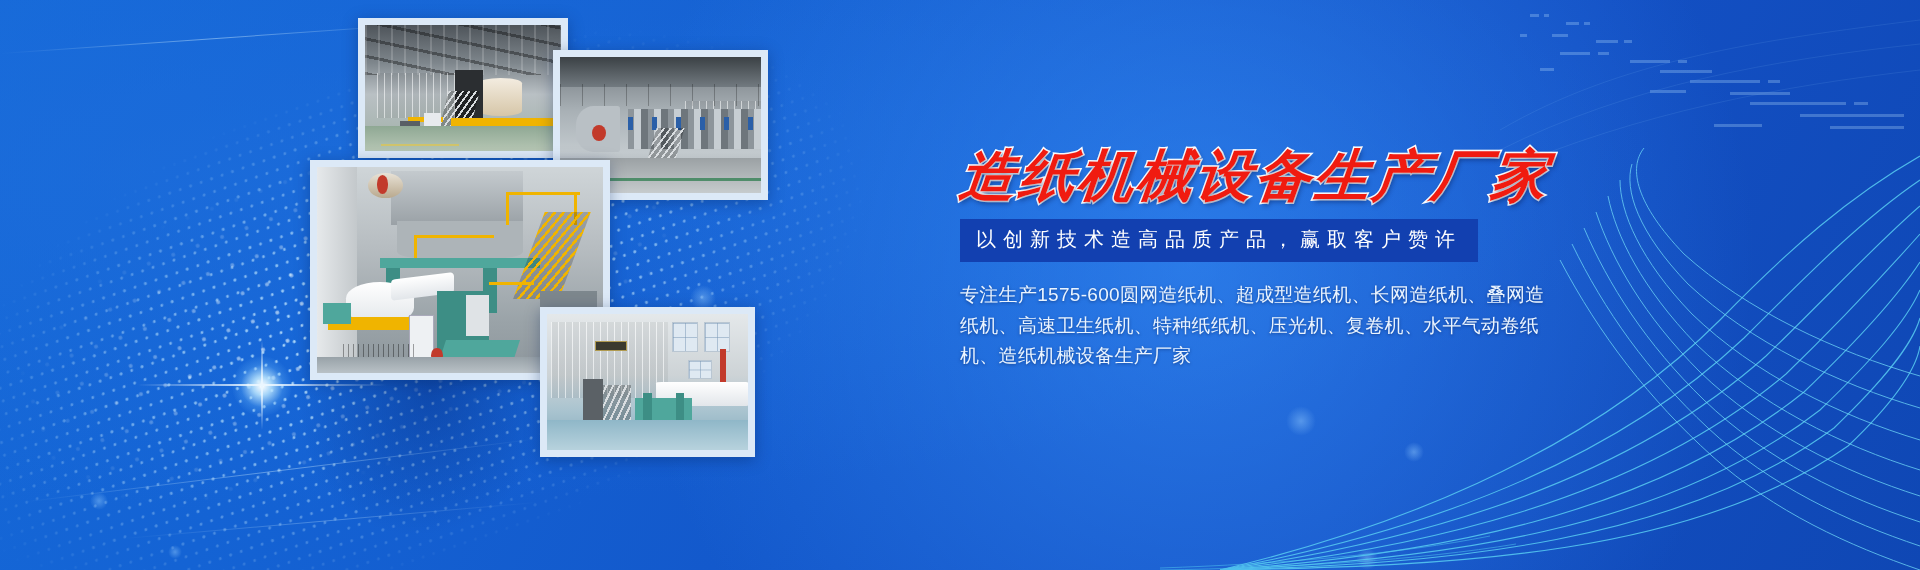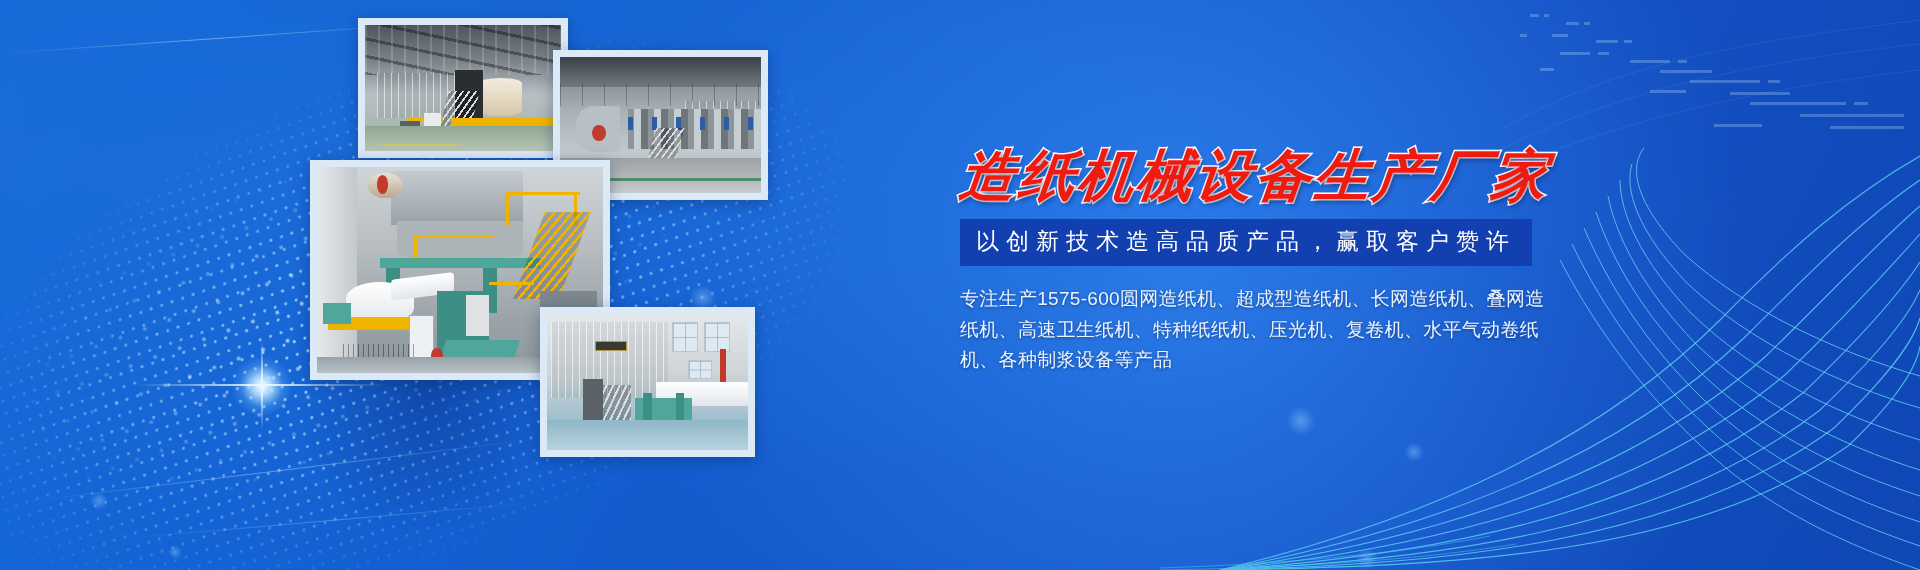--- a/index.html
+++ b/index.html
@@ -116,21 +116,21 @@
     white-space:nowrap;
     transform:skewX(-6deg);
     transform-origin:left center;
   }
   .subbar{
     margin-top:14px;display:inline-block;
     background:#1240b0;
     padding:7px 16px 9px 16px;
   }
   .subbar span{
-    font-size:23px;letter-spacing:7px;color:#ffffff;white-space:nowrap;
+    font-size:20px;letter-spacing:7px;color:#ffffff;white-space:nowrap;
   }
   .desc{
     margin-top:18px;width:600px;
     font-size:19px;line-height:1.62;color:#eaf4ff;letter-spacing:.3px;
     text-shadow:0 1px 3px rgba(0,25,80,.5);
   }
 </style>
 </head>
 <body>
 
@@ -306,16 +306,16 @@
         <div class="floor" style="height:22%;background:linear-gradient(180deg,#8fb7c8,#b7d2dd);"></div>
       </div>
     </div>
   </div>
 
   <div class="textblock">
     <h1 class="headline">造纸机械设备生产厂家</h1>
     <div class="subbar">
       <span>以创新技术造高品质产品，赢取客户赞许</span>
     </div>
-    <p class="desc">专注生产1575-600圆网造纸机、超成型造纸机、长网造纸机、叠网造纸机、高速卫生纸机、特种纸纸机、压光机、复卷机、水平气动卷纸机、各种制浆设备等产品</p>
+    <p class="desc">专注生产1575-600圆网造纸机、超成型造纸机、长网造纸机、叠网造纸机、高速卫生纸机、特种纸纸机、压光机、复卷机、水平气动卷纸机、造纸机械设备生产厂家</p>
   </div>
 
 </div>
 
 </body></html>

